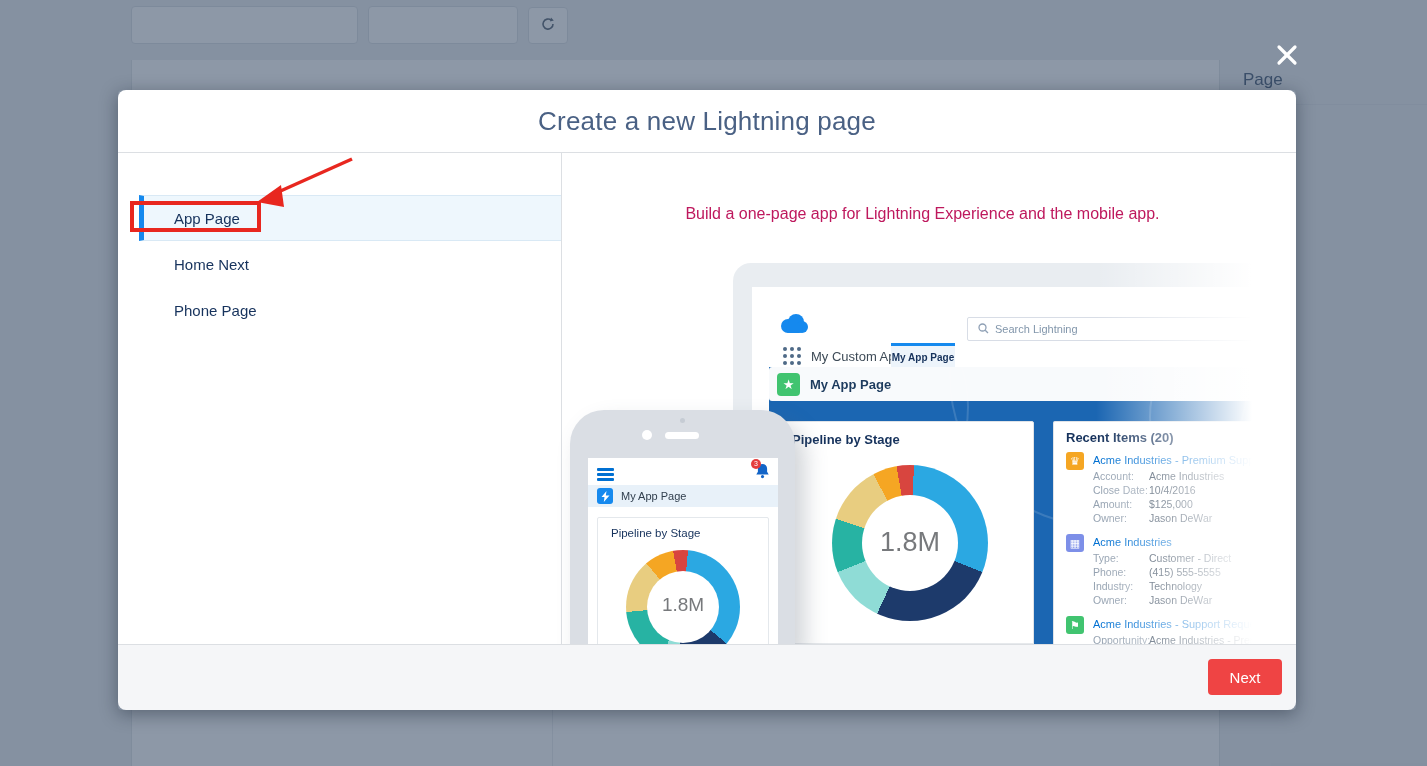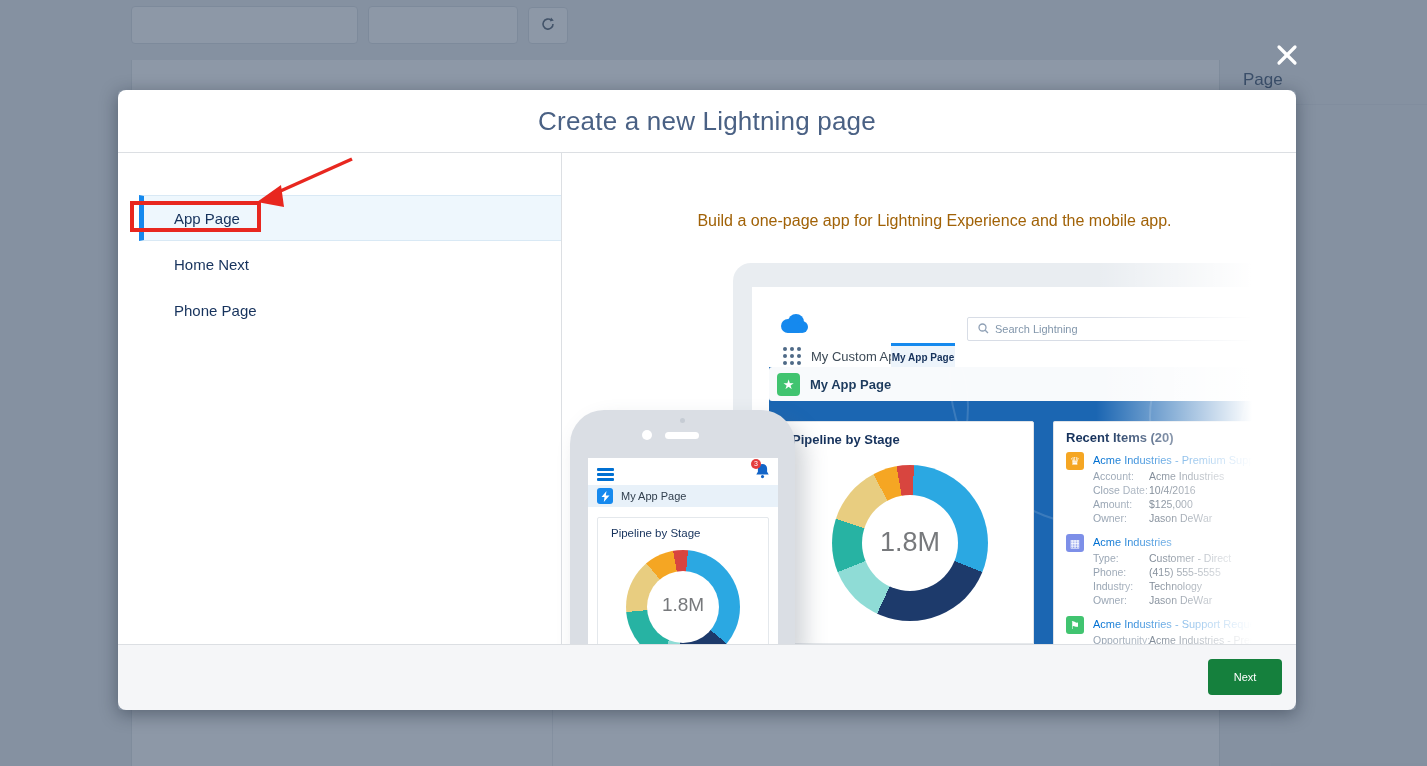--- a/index.html
+++ b/index.html
@@ -21,30 +21,30 @@
 
   
   #modal-close { left:1272px; top:40px; width:30px; height:30px; cursor:pointer; }
 
   
   #modal { left:118px; top:90px; width:1178px; height:620px; border-radius:4px; box-shadow:0 4px 18px rgba(10,20,35,.4); }
   #modal-header { left:0; top:0; width:1178px; height:63px; background:#fff; border-bottom:1px solid #dcdfe3; border-radius:8px 8px 0 0; display:flex; align-items:center; justify-content:center; }
   #modal-title { font-size:26px; font-weight:300; color:#4a6184; letter-spacing:.2px; }
   #modal-body { left:0; top:63px; width:1178px; height:491px; background:#fff; overflow:hidden; }
   #modal-footer { left:0; top:554px; width:1178px; height:66px; background:#f5f6f8; border-top:1px solid #dcdfe3; border-radius:0 0 8px 8px; }
-  #next-btn { right:14px; top:14px; width:74px; height:36px; background:#15803d; color:#fff; font-size:11px; border:none; border-radius:4px; cursor:pointer; font-family:inherit; }
+  #next-btn { right:14px; top:14px; width:74px; height:36px; background:#ef4444; color:#fff; font-size:15px; border:none; border-radius:4px; cursor:pointer; font-family:inherit; }
 
   
   #pt-sidebar { left:0; top:0; width:423px; height:491px; border-right:1px solid #dcdfe3; background:#fff; padding-top:42px;margin-left:21px; }
   .pt-item { height:46px; display:flex; align-items:center; padding-left:30px; font-size:15px; color:#16325c; cursor:pointer; border-left:5px solid transparent; }
   .pt-item.selected { background:#eef7fd; border-left:5px solid #1589ee; border-top:1px solid #d9e9f5; border-bottom:1px solid #d9e9f5; }
 
   
   #pt-detail { left:423px; top:0; width:755px; height:491px; overflow:hidden; }
-  #pt-desc { left:16px; top:52px; width:100%; text-align:center; font-size:16px; color:#a16207;margin-top:7px; }
+  #pt-desc { left:4px; top:52px; width:100%; text-align:center; font-size:16px; color:#be185d; }
 
   
   #desk { left:192px; top:110px; width:563px; height:381px; background:#e9edf1; border-radius:18px 18px 0 0; }
   #desk-screen { left:19px; top:24px; width:544px; height:357px; background:#fff; }
   #desk-search { left:215px; top:30px; width:310px; height:24px; border:1px solid #d8dde6; border-radius:2px; display:flex; align-items:center; gap:6px; padding-left:10px; font-size:11px; color:#8296ab; background:#fff; }
   #desk-cloud { left:26px; top:26px; }
   #desk-waffle { left:30px; top:59px; }
   #desk-appname { left:59px; top:62px; font-size:13px; color:#3e4b57; }
   #desk-tab { left:139px; top:56px; width:64px; height:25px; background:#edf4fb; border-top:3px solid #1589ee; display:flex; align-items:center; justify-content:center; font-size:10px; font-weight:bold; color:#16325c; }
   #desk-blue { left:17px; top:80px; width:546px; height:301px; background:#1b66b2; overflow:hidden; }

